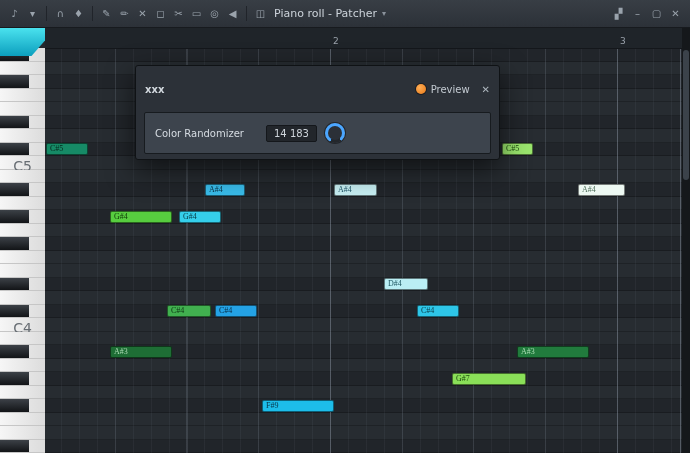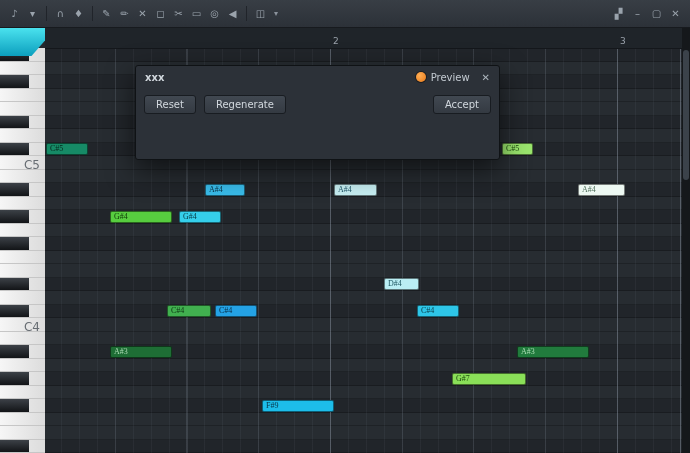--- a/index.html
+++ b/index.html
@@ -31,21 +31,21 @@
     background:linear-gradient(180deg,#4ae2ee,#0c9fbe);
     clip-path:polygon(0 0,100% 0,100% 45%,70% 100%,0 100%);
   }
   
   .keyboard{position:absolute;left:0;top:48px;width:45px;height:405px;background:#ececec;z-index:4;overflow:hidden;}
   .key{position:absolute;left:0;width:45px;height:13.5px;box-sizing:border-box;}
   .key.w{background:linear-gradient(90deg,#f6f6f6,#dcdcdc);border-bottom:1px solid #c6c6c6;}
   .key.b{background:linear-gradient(90deg,#f2f2f2,#dcdcdc);border-bottom:1px solid #c6c6c6;}
   .key.b::before{content:"";position:absolute;left:0;top:0;width:29px;height:12.5px;
     background:linear-gradient(180deg,#3c4147,#121417);}
-  .key-label{position:absolute;right:5px;top:2px;font-size:12px;color:#676d73;}
+  .key-label{position:absolute;right:13px;top:2px;font-size:14px;color:#676d73;}
   
   .grid{position:absolute;left:45px;top:48px;width:637px;height:405px;overflow:hidden;background:#24282d;z-index:2;}
   .rowstripe{position:absolute;left:0;width:100%;height:13.5px;box-sizing:border-box;border-bottom:1px solid rgba(0,0,0,.22);}
   .rowstripe.b{background:#21252a;}
   .rowstripe.w{background:#272c31;}
   .vlines{position:absolute;inset:0;
     background-image:
       repeating-linear-gradient(90deg,rgba(150,160,175,.30) 0 1px,transparent 1px 287px),
       repeating-linear-gradient(90deg,rgba(150,160,175,.14) 0 1px,transparent 1px 71.75px),
       repeating-linear-gradient(90deg,rgba(150,160,175,.07) 0 1px,transparent 1px 17.9375px);
@@ -58,21 +58,21 @@
   }
   
   .vscroll{position:absolute;left:682px;top:28px;width:8px;height:425px;background:#15181b;z-index:5;}
   .vscroll-handle{position:absolute;left:1px;top:22px;width:6px;height:130px;background:#3b424a;border-radius:3px;}
   
   .dialog{
     position:absolute;left:135px;top:65px;width:365px;height:95px;box-sizing:border-box;
     background:#2c3138;border:1px solid #0f1215;border-radius:3px;z-index:30;
     box-shadow:0 10px 28px rgba(0,0,0,.6);
   }
-  .dlg-titlebar{height:22px;display:flex;align-items:center;padding:0 9px;}
+  .dlg-titlebar{height:22px;display:flex;align-items:center;padding:12px 9px;}
   .dlg-title{font-size:10px;font-weight:bold;color:#d2d8de;}
   .dlg-preview{margin-left:auto;display:flex;align-items:center;gap:5px;cursor:default;}
   .preview-dot{width:10px;height:10px;border-radius:50%;
     background:radial-gradient(circle at 35% 35%,#ffae55,#e87817);box-shadow:0 0 0 1px rgba(0,0,0,.4);}
   .dlg-preview-label{font-size:10px;color:#c3cad1;}
   .dlg-close{margin-left:12px;color:#aeb6be;font-size:10px;cursor:default;}
   .dlg-content{
     margin:0 8px;height:42px;box-sizing:border-box;background:#3d444d;
     border:1px solid #171b1f;border-radius:2px;
     display:flex;align-items:center;padding:0 10px;
@@ -106,20 +106,21 @@
       <span class="tbi">✏</span>
       <span class="tbi">✕</span>
       <span class="tbi">◻</span>
       <span class="tbi">✂</span>
       <span class="tbi">▭</span>
       <span class="tbi">◎</span>
       <span class="tbi">◀</span>
     </span>
   <span class="tb-sep"></span>
   <span class="tbi">◫</span>
+  <span class="tb-title">Piano roll - Patcher</span>
   <span class="tb-caret">▾</span>
   <span class="tb-right">
       <span class="tbi">▞</span>
       <span class="tbi">–</span>
       <span class="tbi">▢</span>
       <span class="tbi">✕</span>
     </span>
 </div>
 
 <div class="timeline">
@@ -201,21 +202,21 @@
     </div>
   <div class="vlines"></div>
   <div class="notes-layer" id="notes">
       <div class="note" style="left: 1px; top: 95px; width: 42px; background: rgb(22, 138, 102); color: rgb(5, 40, 29);">C#5</div>
       <div class="note" style="left: 457px; top: 95px; width: 31px; background: rgb(154, 229, 109); color: rgb(28, 74, 14);">C#5</div>
       <div class="note" style="left: 160px; top: 136px; width: 40px; background: rgb(57, 187, 233); color: rgb(8, 52, 72);">A#4</div>
       <div class="note" style="left: 289px; top: 136px; width: 43px; background: rgb(198, 238, 242); color: rgb(35, 89, 106);">A#4</div>
       <div class="note" style="left: 533px; top: 136px; width: 47px; background: rgb(237, 248, 242); color: rgb(80, 112, 92);">A#4</div>
       <div class="note" style="left: 65px; top: 163px; width: 62px; background: rgb(87, 205, 63); color: rgb(17, 59, 9);">G#4</div>
       <div class="note" style="left: 134px; top: 163px; width: 42px; background: rgb(53, 207, 235); color: rgb(9, 59, 70);">G#4</div>
-      <div class="note" style="left: 339px; top: 230px; width: 35px; background: rgb(186, 238, 244); color: rgb(34, 90, 100);">D#4</div>
+      <div class="note" style="left: 339px; top: 230px; width: 44px; background: rgb(186, 238, 244); color: rgb(34, 90, 100);">D#4</div>
       <div class="note" style="left: 122px; top: 257px; width: 44px; background: rgb(65, 176, 79); color: rgb(12, 53, 19);">C#4</div>
       <div class="note" style="left: 170px; top: 257px; width: 42px; background: rgb(36, 162, 229); color: rgb(6, 45, 69);">C#4</div>
       <div class="note" style="left: 372px; top: 257px; width: 42px; background: rgb(46, 198, 232); color: rgb(9, 59, 70);">C#4</div>
       <div class="note" style="left: 65px; top: 298px; width: 62px; background: rgb(30, 110, 53); color: rgb(170, 219, 179);">A#3</div>
       <div class="note" style="left: 472px; top: 298px; width: 72px; background: rgb(33, 123, 61); color: rgb(172, 222, 181);">A#3</div>
       <div class="note" style="left: 407px; top: 325px; width: 74px; background: rgb(138, 223, 88); color: rgb(29, 74, 14);">G#7</div>
       <div class="note" style="left: 217px; top: 352px; width: 72px; background: rgb(29, 189, 234); color: rgb(6, 50, 69);">F#9</div>
     </div>
 </div>
 
@@ -225,18 +226,18 @@
 
 <div class="dialog">
   <div class="dlg-titlebar">
     <span class="dlg-title">xxx</span>
     <span class="dlg-preview">
       <span class="preview-dot"></span>
       <span class="dlg-preview-label">Preview</span>
     </span>
     <span class="dlg-close">✕</span>
   </div>
-  <div class="dlg-footer">
-    <button class="dlg-btn">Reset</button>
-    <button class="dlg-btn">Regenerate</button>
-    <button class="dlg-btn accept">Accept</button>
+  <div class="dlg-content">
+    <span class="dlg-label">Color Randomizer</span>
+    <span class="dlg-value">14 183</span>
+    <span class="knob"></span>
   </div>
 </div>
 
 </body></html>

